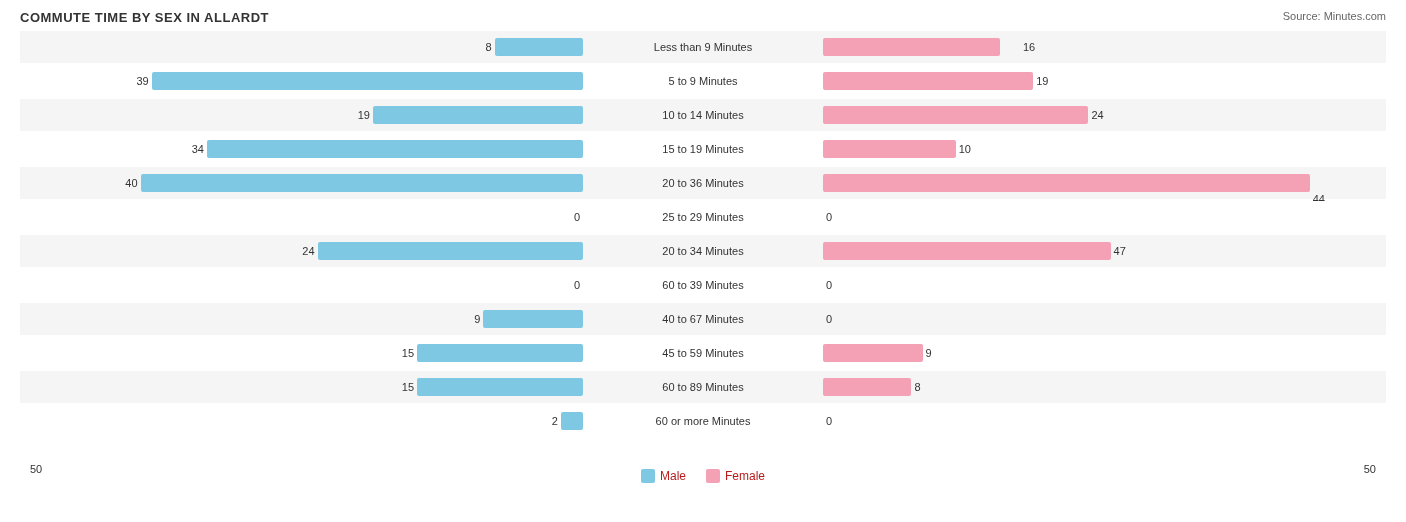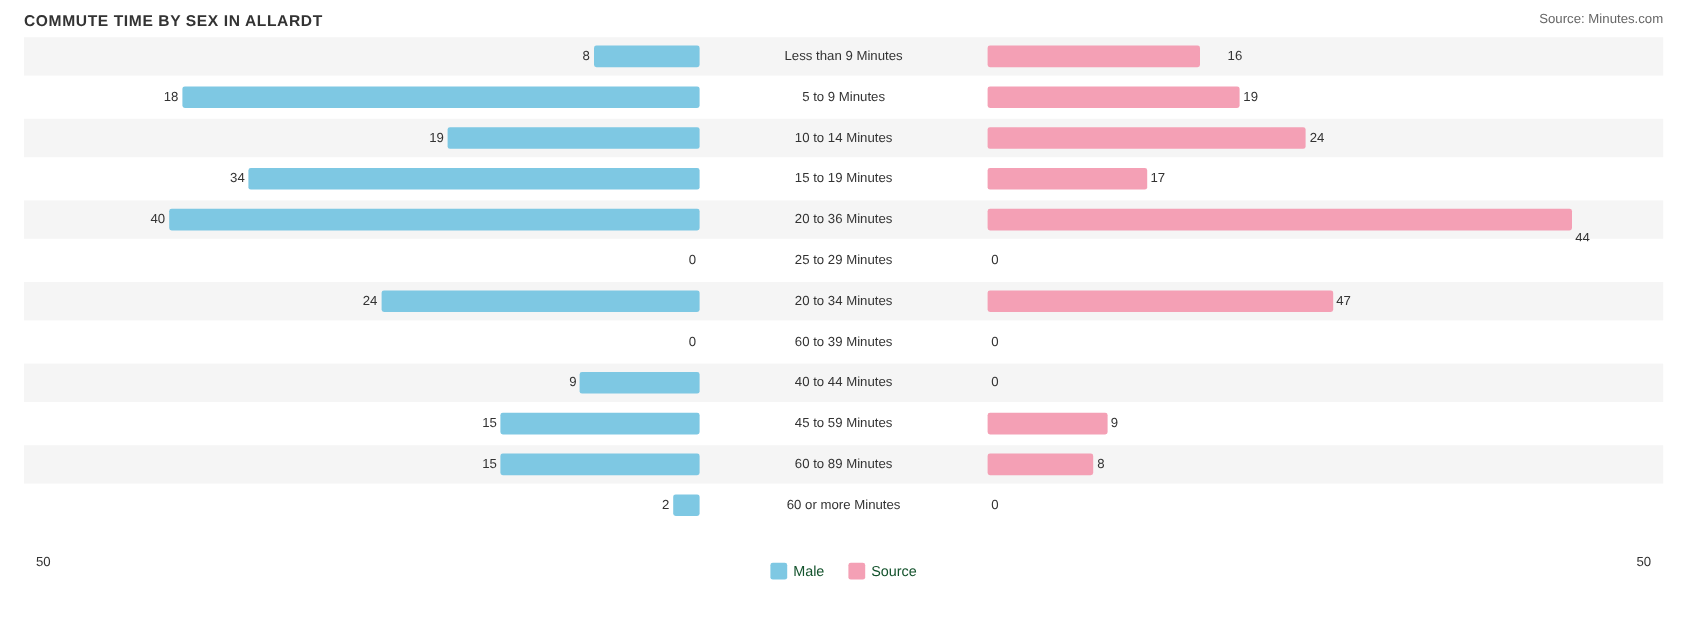--- a/index.html
+++ b/index.html
@@ -98,21 +98,21 @@
       justify-content: center;
       align-items: center;
       gap: 20px;
       margin-top: 6px;
     }
     .legend-item {
       display: flex;
       align-items: center;
       gap: 5px;
       font-size: 12px;
-      color: #14532d;
+      color: #b91c1c;
     }
     .legend-box {
       width: 14px;
       height: 14px;
       border-radius: 2px;
     }
   </style>
 </head>
 <body>
 
@@ -125,36 +125,36 @@
         <div class="label-center">Less than 9 Minutes</div>
         <div class="bar-male" style="width: 88.48px;"></div>
         <div class="bar-female" style="width: 176.96px;"></div>
         <span class="val-male" style="position: absolute; top: 50%; transform: translateY(-50%); right: calc(50% + 211.48px);">8</span>
         <span class="val-female" style="position: absolute; top: 50%; transform: translateY(-50%); left: calc(50% + 299.96px); margin-left: 20px;">16</span>
       </div>
       <div class="row row-bg-white" style="position: relative;">
         <div class="label-center">5 to 9 Minutes</div>
         <div class="bar-male" style="width: 431.34px;"></div>
         <div class="bar-female" style="width: 210.14px;"></div>
-        <span class="val-male" style="position: absolute; top: 50%; transform: translateY(-50%); right: calc(50% + 554.34px);">18</span>
+        <span class="val-male" style="position: absolute; top: 50%; transform: translateY(-50%); right: calc(50% + 554.34px);">39</span>
         <span class="val-female" style="position: absolute; top: 50%; transform: translateY(-50%); left: calc(50% + 333.14px);">19</span>
       </div>
       <div class="row row-bg-light" style="position: relative;">
         <div class="label-center">10 to 14 Minutes</div>
         <div class="bar-male" style="width: 210.14px;"></div>
         <div class="bar-female" style="width: 265.44px;"></div>
         <span class="val-male" style="position: absolute; top: 50%; transform: translateY(-50%); right: calc(50% + 333.14px);">19</span>
         <span class="val-female" style="position: absolute; top: 50%; transform: translateY(-50%); left: calc(50% + 388.44px);">24</span>
       </div>
       <div class="row row-bg-white" style="position: relative;">
         <div class="label-center">15 to 19 Minutes</div>
         <div class="bar-male" style="width: 376.04px;"></div>
         <div class="bar-female" style="width: 132.72px;"></div>
         <span class="val-male" style="position: absolute; top: 50%; transform: translateY(-50%); right: calc(50% + 499.04px);">34</span>
-        <span class="val-female" style="position: absolute; top: 50%; transform: translateY(-50%); left: calc(50% + 255.72px);">17</span>
+        <span class="val-female" style="position: absolute; top: 50%; transform: translateY(-50%); left: calc(50% + 255.72px);">10</span>
       </div>
       <div class="row row-bg-light" style="position: relative;">
         <div class="label-center">20 to 36 Minutes</div>
         <div class="bar-male" style="width: 442.4px;"></div>
         <div class="bar-female" style="width: 486.64px;"></div>
         <span class="val-male" style="position: absolute; top: 50%; transform: translateY(-50%); right: calc(50% + 565.4px); margin-left: 40px;">40</span>
         <span class="val-female" style="position: absolute; top: 50%; transform: translateY(-50%); left: calc(50% + 609.64px); margin-top: 16px;">44</span>
       </div>
       <div class="row row-bg-white" style="position: relative;">
         <div class="label-center">25 to 29 Minutes</div>
@@ -167,21 +167,21 @@
         <div class="bar-female" style="width: 287.56px;"></div>
         <span class="val-male" style="position: absolute; top: 50%; transform: translateY(-50%); right: calc(50% + 388.44px);">24</span>
         <span class="val-female" style="position: absolute; top: 50%; transform: translateY(-50%); left: calc(50% + 410.56px);">47</span>
       </div>
       <div class="row row-bg-white" style="position: relative;">
         <div class="label-center">60 to 39 Minutes</div>
         <span class="val-male" style="position: absolute; top: 50%; transform: translateY(-50%); right: calc(50% + 123px);">0</span>
         <span class="val-female" style="position: absolute; top: 50%; transform: translateY(-50%); left: calc(50% + 123px);">0</span>
       </div>
       <div class="row row-bg-light" style="position: relative;">
-        <div class="label-center">40 to 44 Minutes</div>
+        <div class="label-center">40 to 67 Minutes</div>
         <div class="bar-male" style="width: 99.54px;"></div>
         <span class="val-male" style="position: absolute; top: 50%; transform: translateY(-50%); right: calc(50% + 222.54px);">9</span>
         <span class="val-female" style="position: absolute; top: 50%; transform: translateY(-50%); left: calc(50% + 123px);">0</span>
       </div>
       <div class="row row-bg-white" style="position: relative;">
         <div class="label-center">45 to 59 Minutes</div>
         <div class="bar-male" style="width: 165.9px;"></div>
         <div class="bar-female" style="width: 99.54px;"></div>
         <span class="val-male" style="position: absolute; top: 50%; transform: translateY(-50%); right: calc(50% + 288.9px);">15</span>
         <span class="val-female" style="position: absolute; top: 50%; transform: translateY(-50%); left: calc(50% + 222.54px);">9</span>
@@ -203,18 +203,18 @@
 
   <div style="display:flex; justify-content:space-between; margin-top:2px; padding:0 10px;">
     <span style="font-size:11px;color:#333;">50</span>
     <div class="legend">
       <div class="legend-item">
         <div class="legend-box" style="background:#7ec8e3;"></div>
         <span>Male</span>
       </div>
       <div class="legend-item">
         <div class="legend-box" style="background:#f4a0b5;"></div>
-        <span>Source</span>
+        <span>Female</span>
       </div>
     </div>
     <span style="font-size:11px;color:#333;">50</span>
   </div>
 </div>
 
 </body></html>

